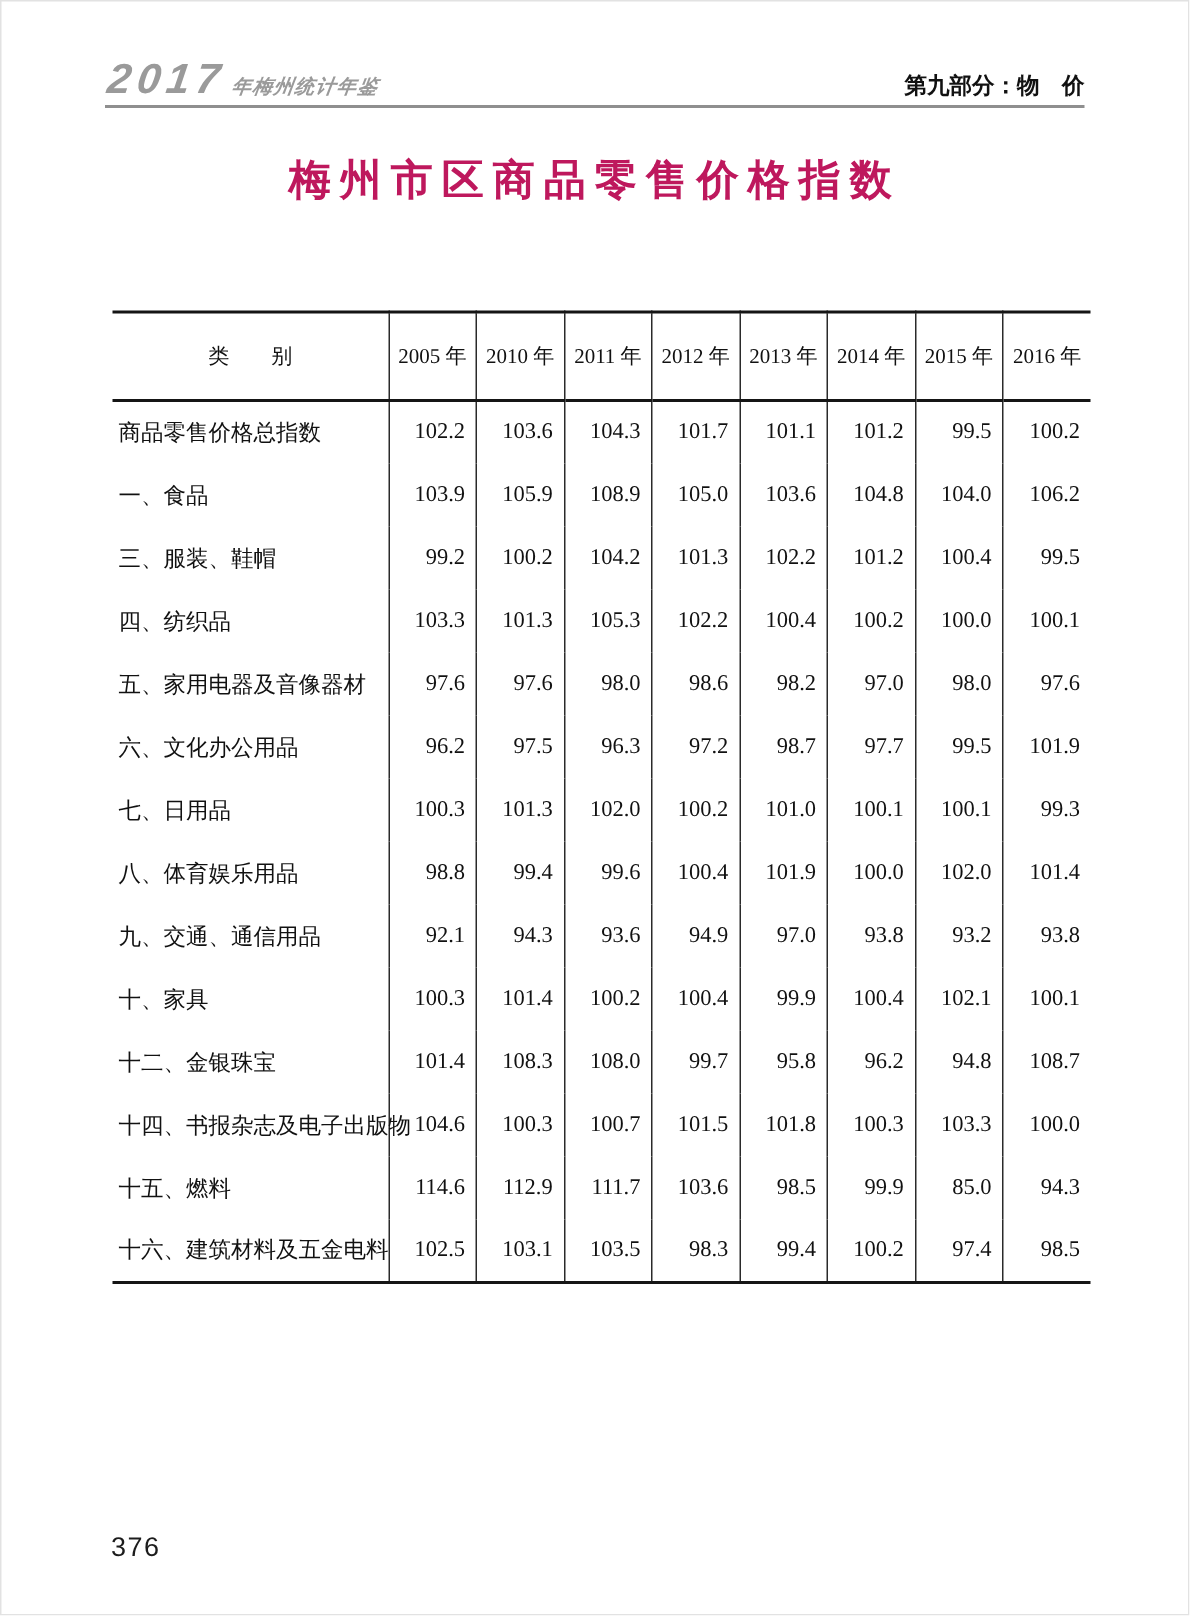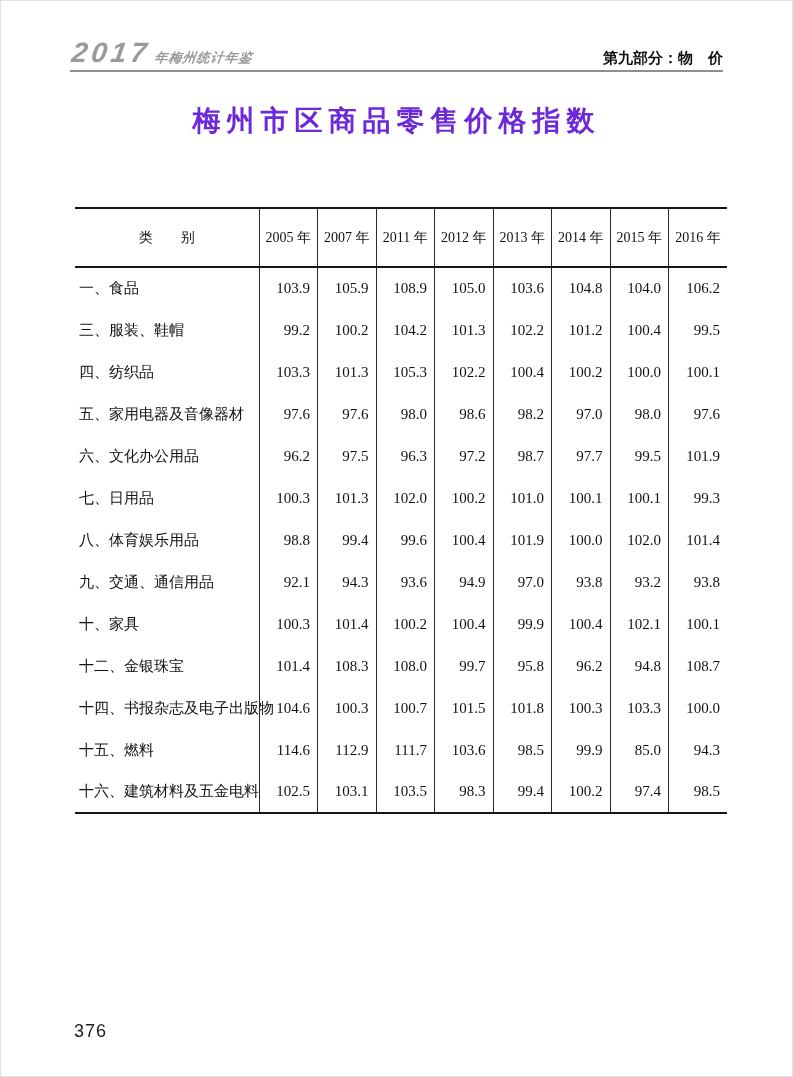--- a/index.html
+++ b/index.html
@@ -52,21 +52,21 @@
   .doc-title {
     position: absolute;
     top: 103px; left: 0;
     width: 100%;
     margin: 0;
     text-align: center;
     font-size: 28px;
     font-weight: bold;
     letter-spacing: 6px;
     line-height: 1.3;
-    color: #6d28d9;
+    color: #be185d;
   }
   .meta-row {
     position: absolute;
     top: 164px; left: 0;
     width: 100%;
     font-size: 15px;
     color: #1a1a1a;
   }
   .table-no { position: absolute; left: 76px; top: 0; letter-spacing: 1px; }
   .base-note { display: block; text-align: center; }
@@ -130,30 +130,41 @@
 
 
   <table class="price-table">
     <colgroup>
       <col style="width:184px">
     </colgroup>
     <thead>
       <tr>
         <th class="label-col">类　　别</th>
       <th>2005 年</th>
-          <th>2007 年</th>
+          <th>2010 年</th>
           <th>2011 年</th>
           <th>2012 年</th>
           <th>2013 年</th>
           <th>2014 年</th>
           <th>2015 年</th>
           <th>2016 年</th>
         </tr>
     </thead>
     <tbody>
+        <tr>
+          <td class="label-cell">商品零售价格总指数</td>
+          <td class="value-cell">102.2</td>
+          <td class="value-cell">103.6</td>
+          <td class="value-cell">104.3</td>
+          <td class="value-cell">101.7</td>
+          <td class="value-cell">101.1</td>
+          <td class="value-cell">101.2</td>
+          <td class="value-cell">99.5</td>
+          <td class="value-cell">100.2</td>
+        </tr>
         <tr>
           <td class="label-cell">一、食品</td>
           <td class="value-cell">103.9</td>
           <td class="value-cell">105.9</td>
           <td class="value-cell">108.9</td>
           <td class="value-cell">105.0</td>
           <td class="value-cell">103.6</td>
           <td class="value-cell">104.8</td>
           <td class="value-cell">104.0</td>
           <td class="value-cell">106.2</td>

